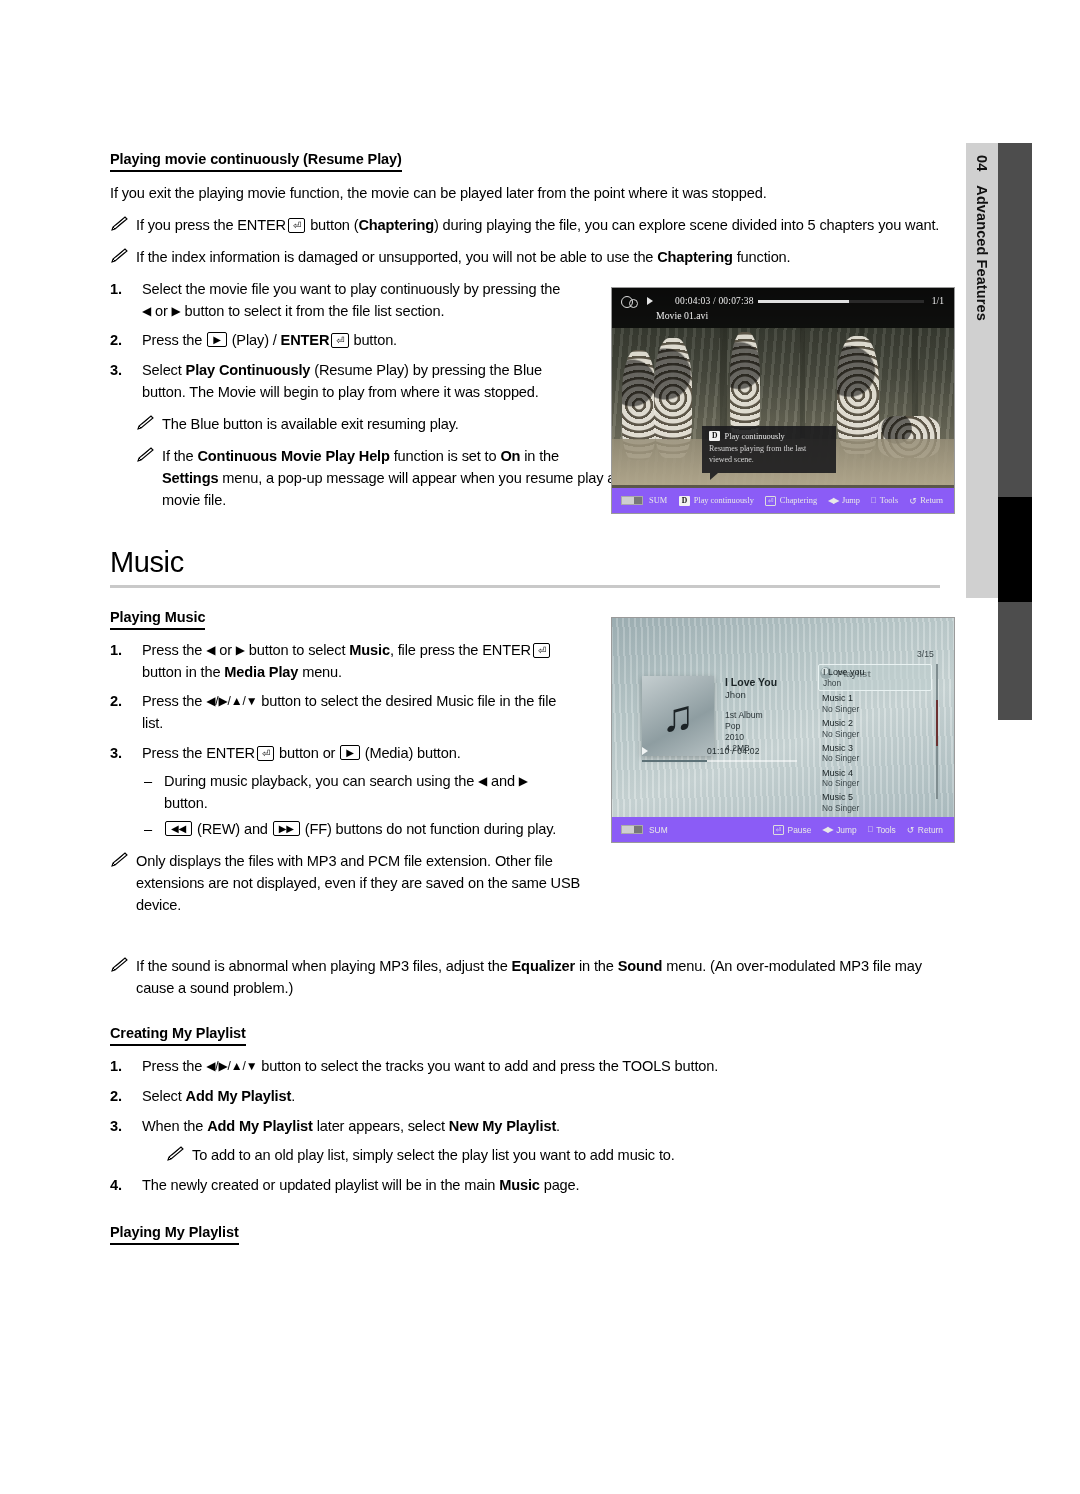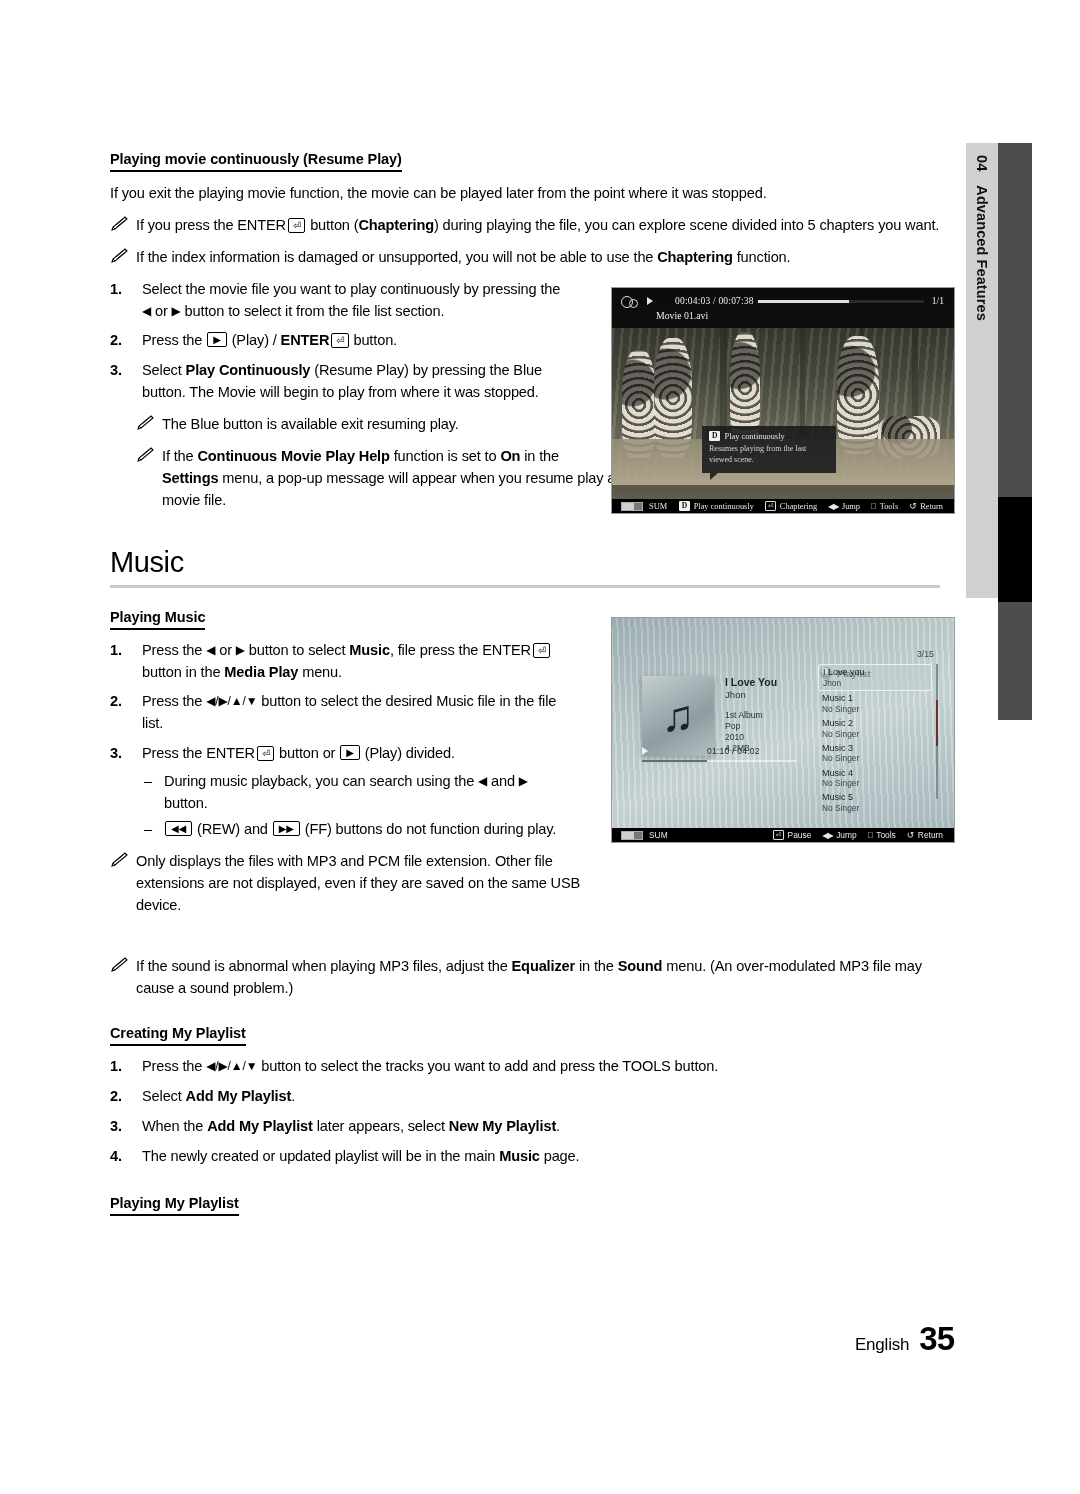--- a/index.html
+++ b/index.html
@@ -344,22 +344,22 @@
     position: absolute;
     left: 8px; bottom: -7px;
     width: 0; height: 0;
     border-left: 8px solid rgba(28,28,30,0.90);
     border-bottom: 7px solid transparent;
   }
 
   .tv-bottombar {
     position: absolute;
     left: 0; right: 0; bottom: 0;
-    height: 14px;
-    background: #000000;
+    height: 25px;
+    background: #8b5cf6;
     display: flex;
     align-items: center;
     color: #e8e8e8;
     font-size: 8.4px;
   }
   .usb-chip {
     width: 22px; height: 9px;
     margin-left: 9px;
     background: linear-gradient(90deg,#cfcfcf 0 62%, #777 62% 100%);
     border: 1px solid #aaa;
@@ -610,21 +610,21 @@
       <li>
         <span class="num">1.</span>
         <span>Press the </span><span class="arrowglyph">◀</span><span> or </span><span class="arrowglyph">▶</span><span> button to select </span><b>Music</b><span>, file press the </span><span>ENTER</span><span class="enterkey">⏎</span><span> button in the </span><b>Media Play</b><span> menu.</span>
       </li>
       <li>
         <span class="num">2.</span>
         <span>Press the </span><span class="arrowglyph">◀/▶/▲/▼</span><span> button to select the desired Music file in the file list.</span>
       </li>
       <li>
         <span class="num">3.</span>
-        <span>Press the </span><span>ENTER</span><span class="enterkey">⏎</span><span> button or </span><span class="keybox">▶</span><span> (Play) divided.</span>
+        <span>Press the </span><span>ENTER</span><span class="enterkey">⏎</span><span> button or </span><span class="keybox">▶</span><span> (Media) button.</span>
         <ul class="dashes">
           <li>
             <span class="dash">–</span>
             <span>During music playback, you can search using the </span><span class="arrowglyph">◀</span><span> and </span><span class="arrowglyph">▶</span><span> button.</span>
           </li>
           <li>
             <span class="dash">–</span>
             <span class="keybox">◀◀</span><span> (REW) and </span><span class="keybox">▶▶</span><span> (FF) buttons do not function during play.</span>
           </li>
         </ul>
@@ -658,20 +658,28 @@
         <span class="num">1.</span>
         <span>Press the </span><span class="arrowglyph">◀/▶/▲/▼</span><span> button to select the tracks you want to add and press the </span><span>TOOLS</span><span> button.</span>
       </li>
       <li>
         <span class="num">2.</span>
         <span>Select </span><b>Add My Playlist</b><span>.</span>
       </li>
       <li>
         <span class="num">3.</span>
         <span>When the </span><b>Add My Playlist</b><span> later appears, select </span><b>New My Playlist</b><span>.</span>
+        <div class="note" style="margin-top:7px; padding-left:50px">
+          <svg class="pencil" style="left:24px" viewBox="0 0 20 16">
+            <path d="M2 14 L5 13 L17 3 L15 1 L3 11 Z" fill="none" stroke="#000" stroke-width="1.1"></path>
+            <path d="M3 11 L5 13" stroke="#000" stroke-width="1"></path>
+            <path d="M6 9 L13 3" stroke="#000" stroke-width="0.7"></path>
+          </svg>
+          <span>To add to an old play list, simply select the play list you want to add music to.</span>
+        </div>
       </li>
       <li>
         <span class="num">4.</span>
         <span>The newly created or updated playlist will be in the main </span><b>Music</b><span> page.</span>
       </li>
     </ol>
 
     <div style="margin-top:26px">
       <h3 class="sub-head">Playing My Playlist</h3>
     </div>
@@ -835,18 +843,14 @@
           <span>Tools</span>
         </div>
         <div class="bb-item">
           <span class="ico-return">↺</span>
           <span>Return</span>
         </div>
       </div>
     </div>
   </div>
 
-  <div class="footer">
-    <span class="lang">English</span>
-    <span class="pageno">35</span>
-  </div>
 
 </div>
 
 </body></html>

